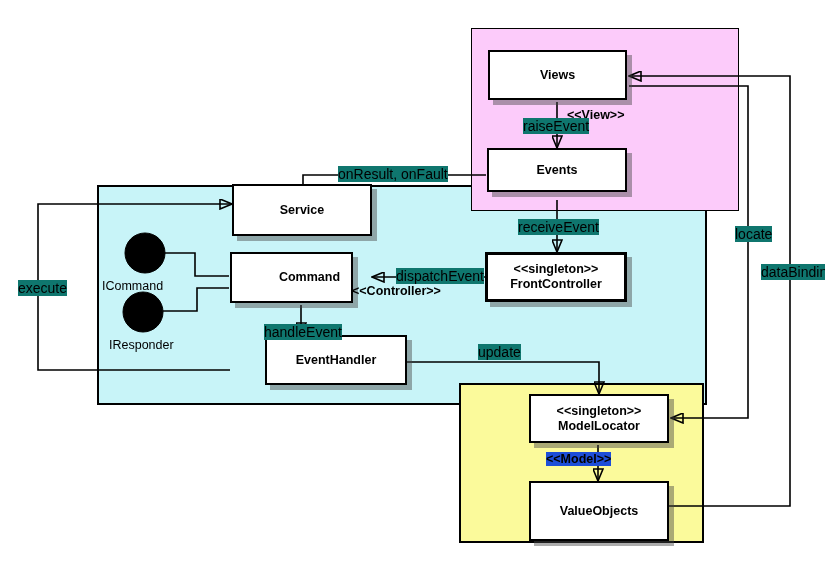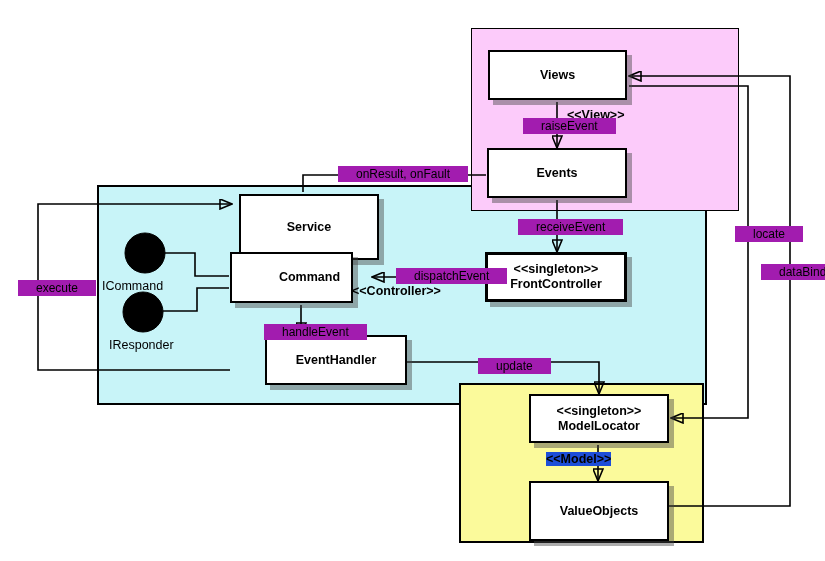--- a/index.html
+++ b/index.html
@@ -22,38 +22,38 @@
   #wires path{fill:none;stroke:#000;stroke-width:1.6;}
   #wires circle{fill:#000;stroke:#000;}
   
   .node{
     position:absolute;background:#fff;border:2.5px solid #000;box-sizing:border-box;
     display:flex;flex-direction:column;align-items:center;justify-content:center;
     font-size:12.5px;font-weight:bold;text-align:center;line-height:15px;
     box-shadow:5px 5px 0 rgba(70,70,70,0.45);z-index:4;white-space:nowrap;
   }
   #box-views{left:488px;top:50px;width:139px;height:50px;}
-  #box-events{left:487px;top:148px;width:140px;height:50px;}
-  #box-service{left:232px;top:194px;width:140px;height:66px;margin-left:7px;}
+  #box-events{left:487px;top:148px;width:140px;height:44px;}
+  #box-service{left:232px;top:184px;width:140px;height:52px;}
   #box-command{left:230px;top:252px;width:123px;height:51px;padding-left:36px;}
   #box-eventhandler{left:230px;top:335px;width:142px;height:50px;margin-left:35px;}
   #box-frontcontroller{left:485px;top:252px;width:142px;height:50px;border-width:3px;}
   #box-modellocator{left:529px;top:394px;width:140px;height:49px;}
   #box-valueobjects{left:529px;top:481px;width:140px;height:60px;}
   
   .elabel{
-    position:absolute;background:#a21caf;font-size:12px;line-height:14px;
-    padding:1px 18px;white-space:nowrap;z-index:7;
+    position:absolute;background:#0f766e;font-size:14px;line-height:14px;
+    padding:1px 0;white-space:nowrap;z-index:7;
   }
   #lb-onresult{left:338px;top:166px;}
   #lb-raise{left:523px;top:118px;}
   #lb-receive{left:518px;top:219px;}
   #lb-dispatch{left:396px;top:268px;}
   #lb-handle{left:264px;top:324px;}
-  #lb-update{left:478px;top:358px;}
+  #lb-update{left:478px;top:344px;}
   #lb-locate{left:735px;top:226px;}
   #lb-databinding{left:761px;top:264px;}
   #lb-execute{left:18px;top:280px;}
   
   .iflabel{position:absolute;font-size:12.5px;white-space:nowrap;z-index:5;}
   #if-icommand{left:102px;top:279px;}
   #if-iresponder{left:109px;top:338px;text-align:center;}
 </style>
 </head>
 <body>

